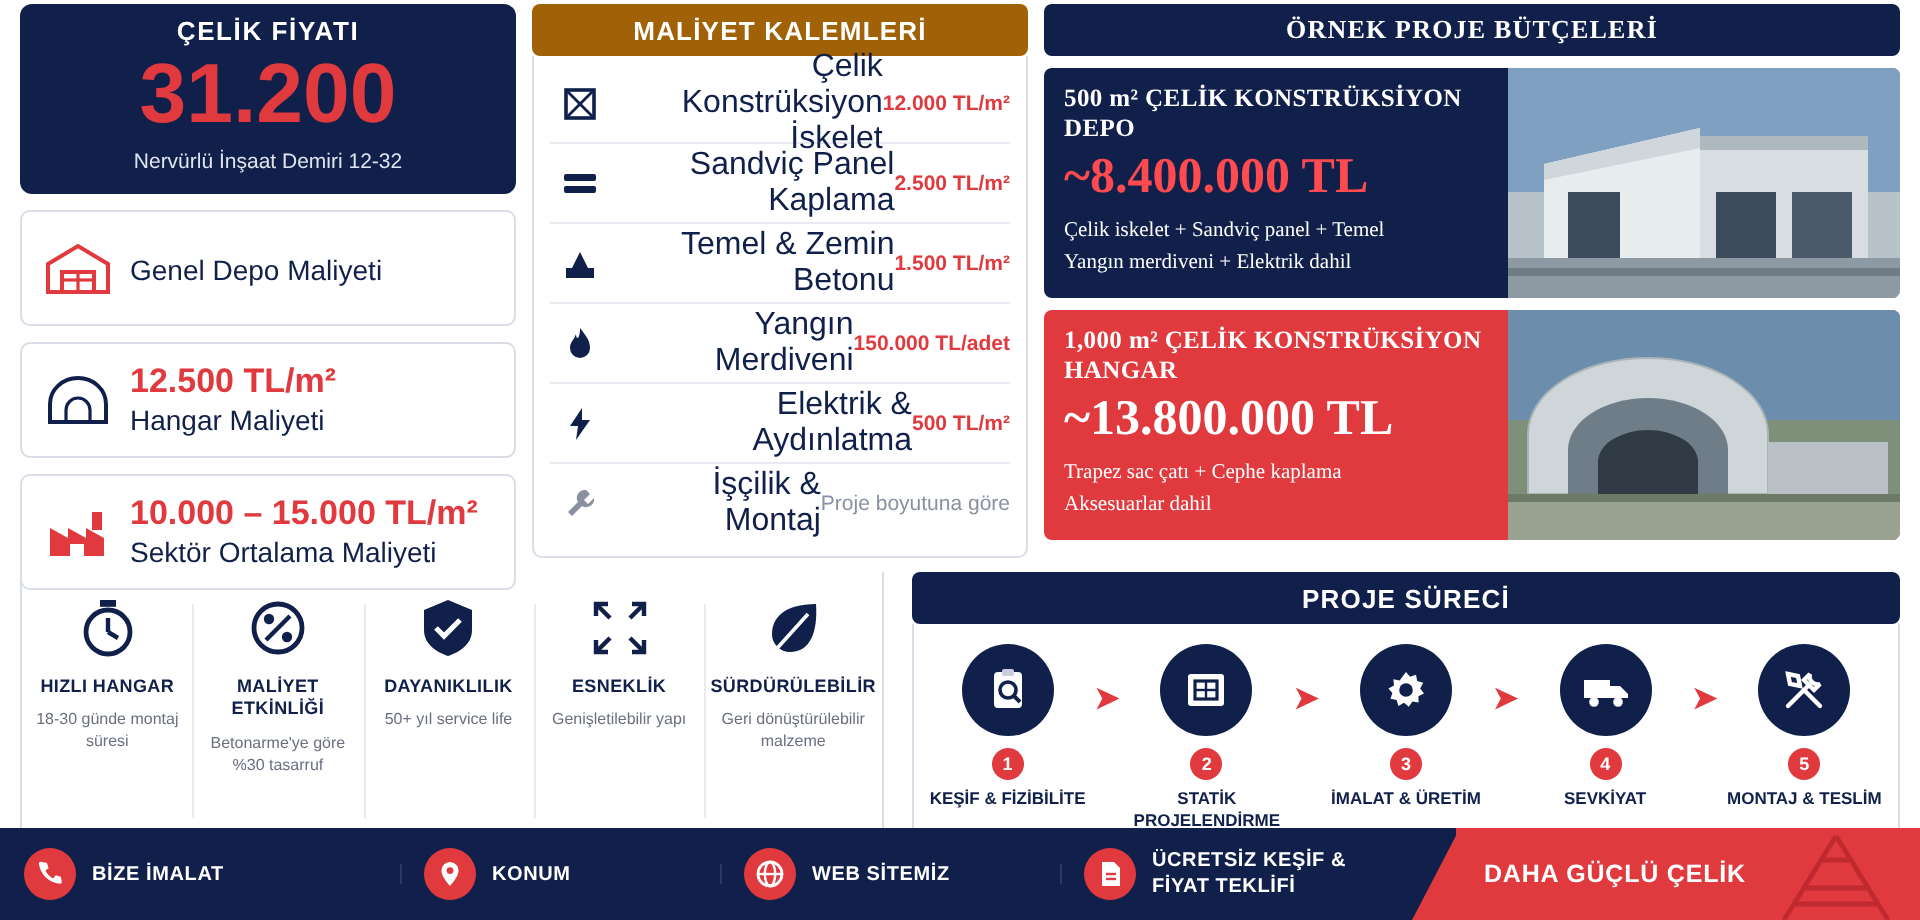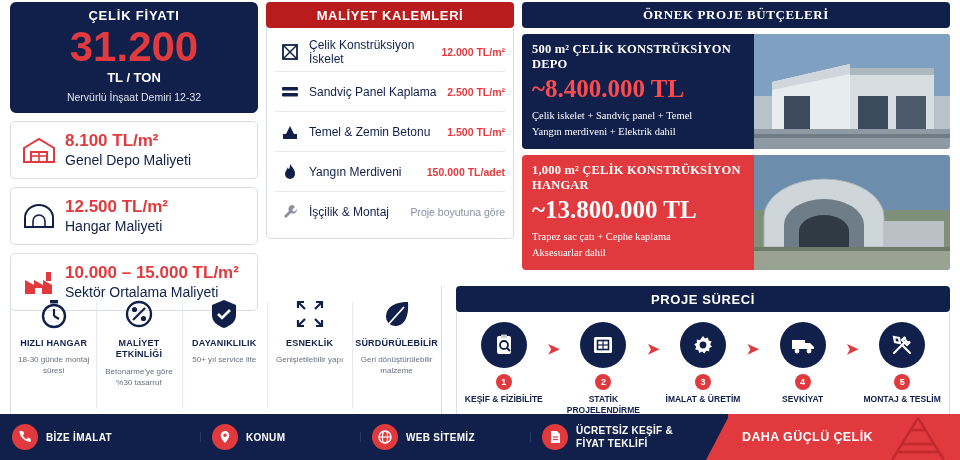--- a/index.html
+++ b/index.html
@@ -4,21 +4,21 @@
 <style>
   * { box-sizing: border-box; margin: 0; padding: 0; }
   html, body {
     width: 960px; height: 460px;
     font-family: "Liberation Sans", sans-serif;
     background: #ffffff;
     overflow: hidden;
   }
   .page { position: relative; width: 960px; height: 460px; background:#fff; }
   .bg-navy { background: #10204a; }
-  .bg-red { background: #b91c1c; }
+  .bg-red { background: #a16207; }
 
   .hdr-bar {
     height: 26px; border-radius: 4px;
     display:flex; align-items:center; justify-content:center;
     color:#fff; font-weight:bold; font-size:13px; letter-spacing:.6px;
   }
 
   
   .left-col { position:absolute; left:10px; top:2px; width:248px; }
   .price-card {
@@ -40,21 +40,21 @@
   .lcard .txt { padding-left:6px; }
   .lcard .val { font-size:17px; font-weight:bold; color:#e03a3e; line-height:1.1; }
   .lcard .lab { font-size:14px; color:#10204a; margin-top:2px; }
 
   
   .mid-col { position:absolute; left:266px; top:2px; width:248px; }
   .mid-box { border:1.4px solid #d9dde7; border-top:none; border-radius:0 0 5px 5px; padding:4px 8px 6px; }
   .mrow { display:flex; align-items:center; height:40px; border-bottom:1px solid #e7eaf1; }
   .mrow:last-child { border-bottom:none; }
   .mrow .mic { width:30px; flex:0 0 30px; display:flex; align-items:center; justify-content:center; }
-  .mrow .mname { flex:1; font-size:12px; color:#10204a; padding-left:4px; }
+  .mrow .mname { flex:1; font-size:16px; color:#10204a; padding-left:4px;text-align:right; }
   .mrow .mval { font-size:10.5px; font-weight:bold; color:#e03a3e; white-space:nowrap; }
   .mrow .mval.grey { color:#8a90a0; font-weight:normal; }
 
   
   .right-col { position:absolute; left:522px; top:2px; width:428px;font-family:Liberation Serif, serif; }
   .proj {
     position:relative; height:115px; margin-top:6px; border-radius:4px; overflow:hidden;
   }
   .proj .photo { position:absolute; right:0; top:0; width:196px; height:100%; }
   .proj .info { position:absolute; left:0; top:0; width:248px; height:100%; padding:8px 10px; color:#fff; }
@@ -114,35 +114,33 @@
 </head>
 <body>
 
 <div class="page">
 
   <div class="left-col">
 
     <div class="price-card">
       <div class="title">ÇELİK FİYATI</div>
       <div class="big">31.200</div>
-      <div class="unit">TL / TON</div>
       <div class="note">Nervürlü İnşaat Demiri 12-32</div>
     </div>
 
     <div class="lcard">
       <div class="ic">
         <svg width="34" height="28" viewBox="0 0 34 28">
           <path d="M2 12 L17 3 L32 12 L32 26 L2 26 Z" fill="none" stroke="#e03a3e" stroke-width="2"></path>
           <rect x="9" y="16" width="16" height="10" fill="none" stroke="#e03a3e" stroke-width="2"></rect>
           <line x1="9" y1="20" x2="25" y2="20" stroke="#e03a3e" stroke-width="1.6"></line>
           <line x1="17" y1="16" x2="17" y2="26" stroke="#e03a3e" stroke-width="1.6"></line>
         </svg>
       </div>
       <div class="txt">
-        <div class="val">8.100 TL/m²</div>
         <div class="lab">Genel Depo Maliyeti</div>
       </div>
     </div>
 
     <div class="lcard">
       <div class="ic">
         <svg width="34" height="28" viewBox="0 0 34 28">
           <path d="M3 25 L3 16 A14 13 0 0 1 31 16 L31 25 Z" fill="none" stroke="#10204a" stroke-width="2"></path>
           <path d="M11 25 L11 19 A6 6 0 0 1 23 19 L23 25" fill="none" stroke="#10204a" stroke-width="1.6"></path>
         </svg>
@@ -209,20 +207,29 @@
       <div class="mrow">
         <div class="mic">
           <svg width="20" height="20" viewBox="0 0 20 20">
               <path d="M10 2 C13 6 15 8 15 12 a5 5 0 0 1 -10 0 C5 9 7 8 8 5 C8 8 10 8 10 2 Z" fill="#10204a"></path>
             </svg>
         </div>
         <div class="mname">Yangın Merdiveni</div>
         <div class="mval">150.000 TL/adet</div>
       </div>
 
+      <div class="mrow">
+        <div class="mic">
+          <svg width="20" height="20" viewBox="0 0 20 20">
+              <path d="M11 2 L5 11 L9 11 L8 18 L15 8 L11 8 Z" fill="#10204a"></path>
+            </svg>
+        </div>
+        <div class="mname">Elektrik &amp; Aydınlatma</div>
+        <div class="mval">500 TL/m²</div>
+      </div>
 
       <div class="mrow">
         <div class="mic">
           <svg width="20" height="20" viewBox="0 0 20 20">
               <path d="M13 3 a4 4 0 0 0 -4 6 L4 14 l2 2 5-5 a4 4 0 0 0 6-4 l-3 3 -2-2 3-3 z" fill="#8a90a0"></path>
             </svg>
         </div>
         <div class="mname">İşçilik &amp; Montaj</div>
         <div class="mval grey">Proje boyutuna göre</div>
       </div>

